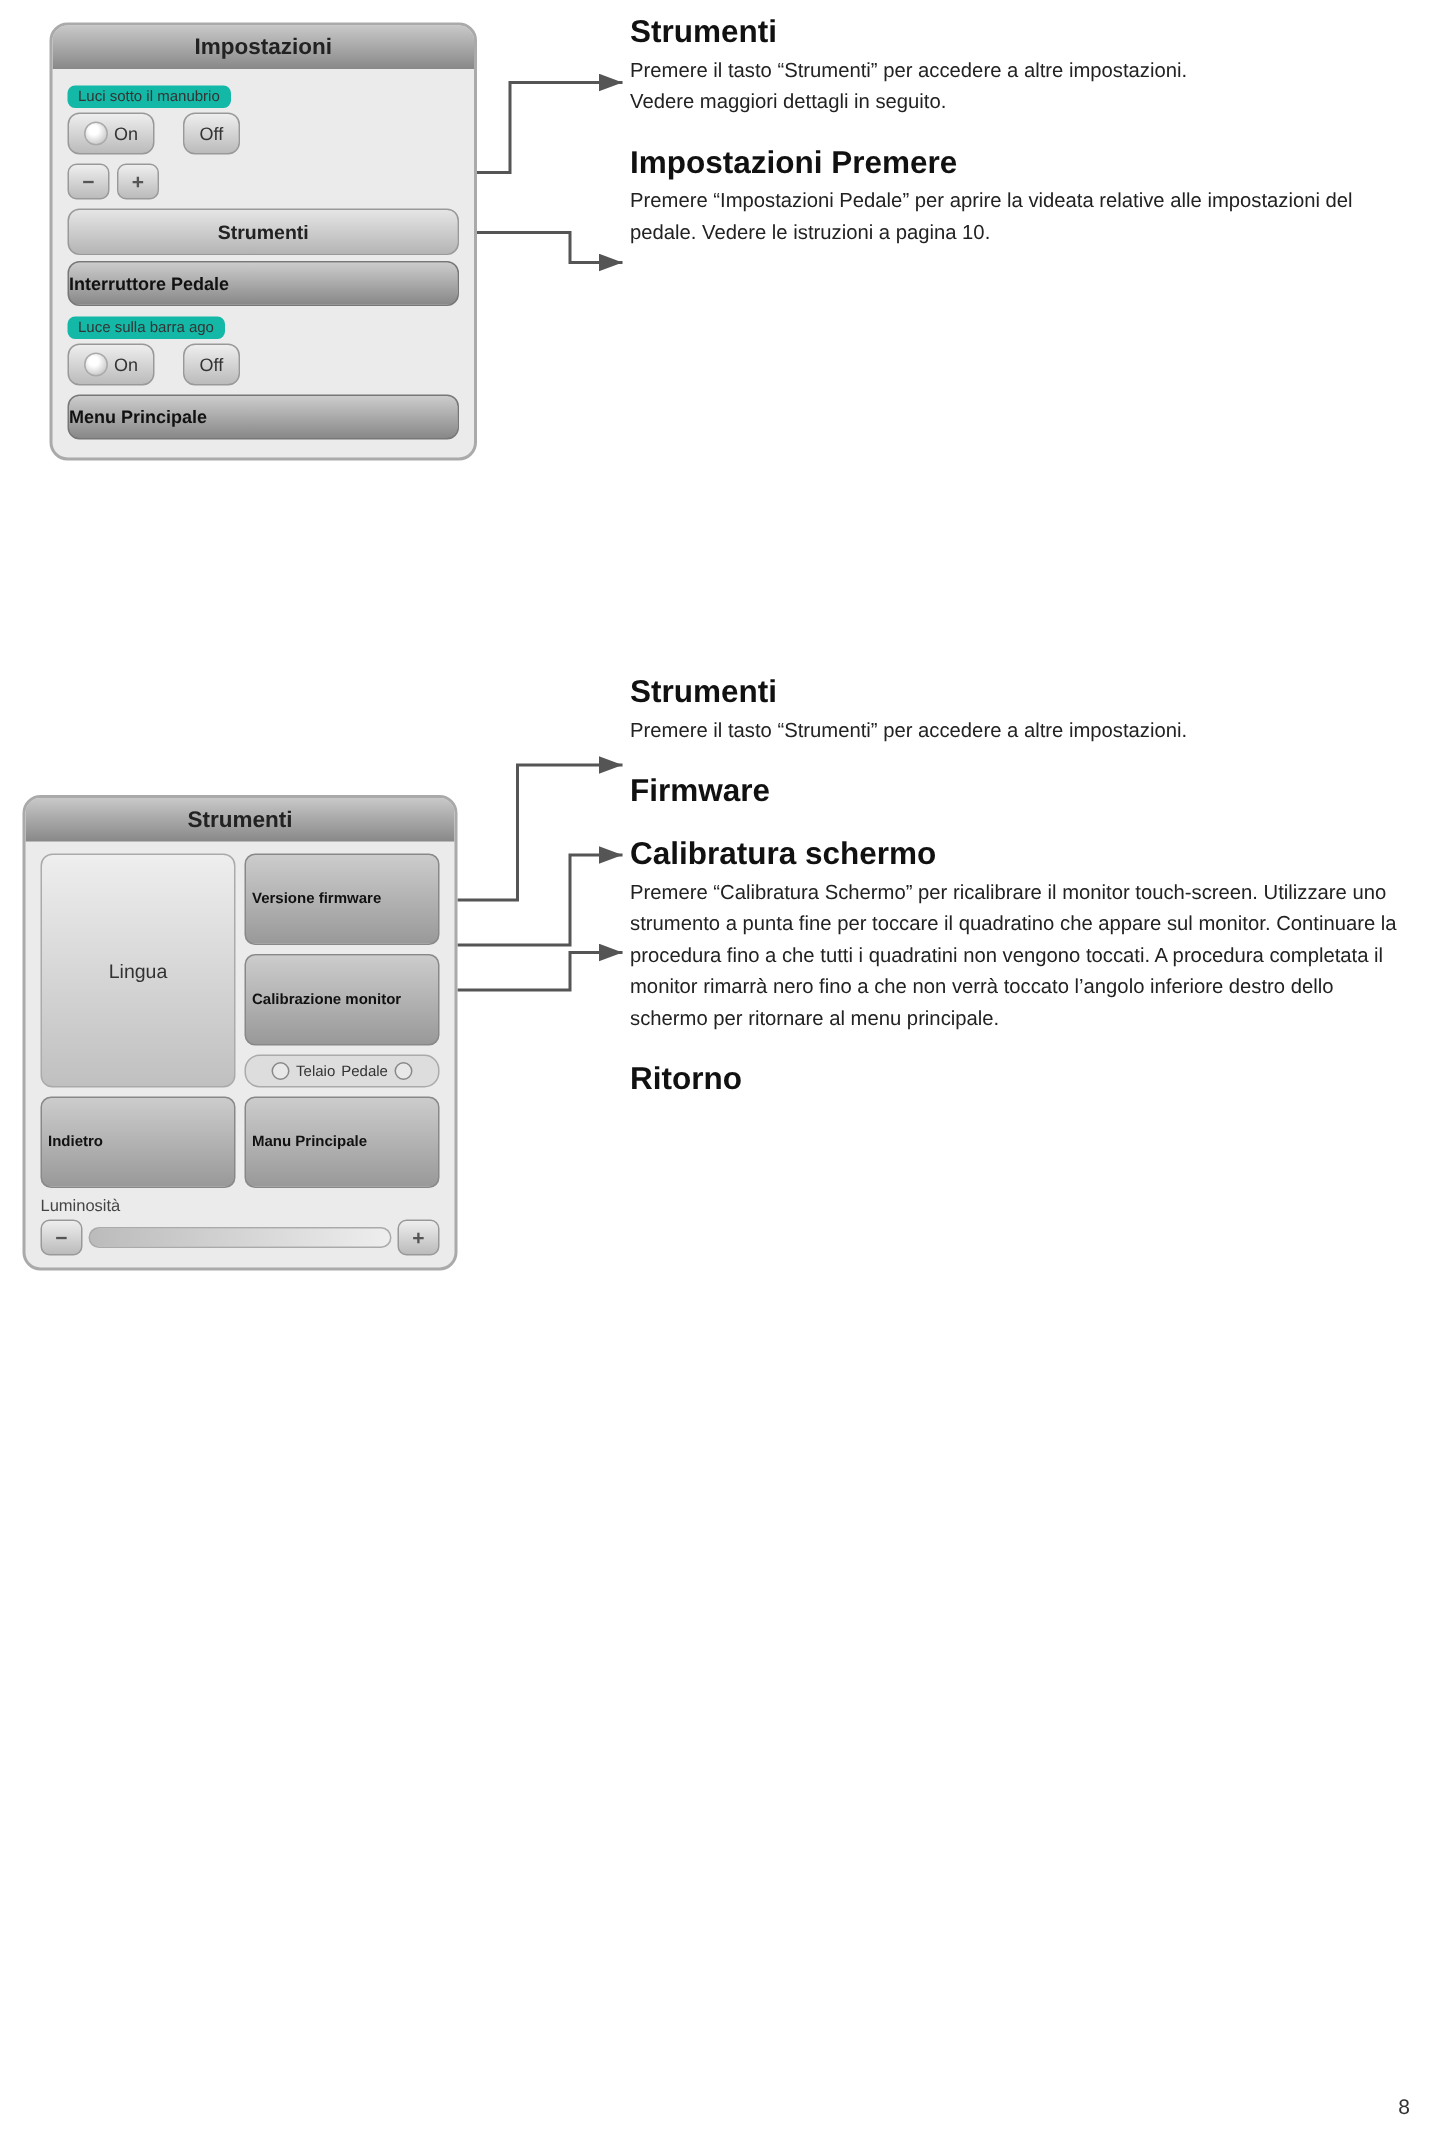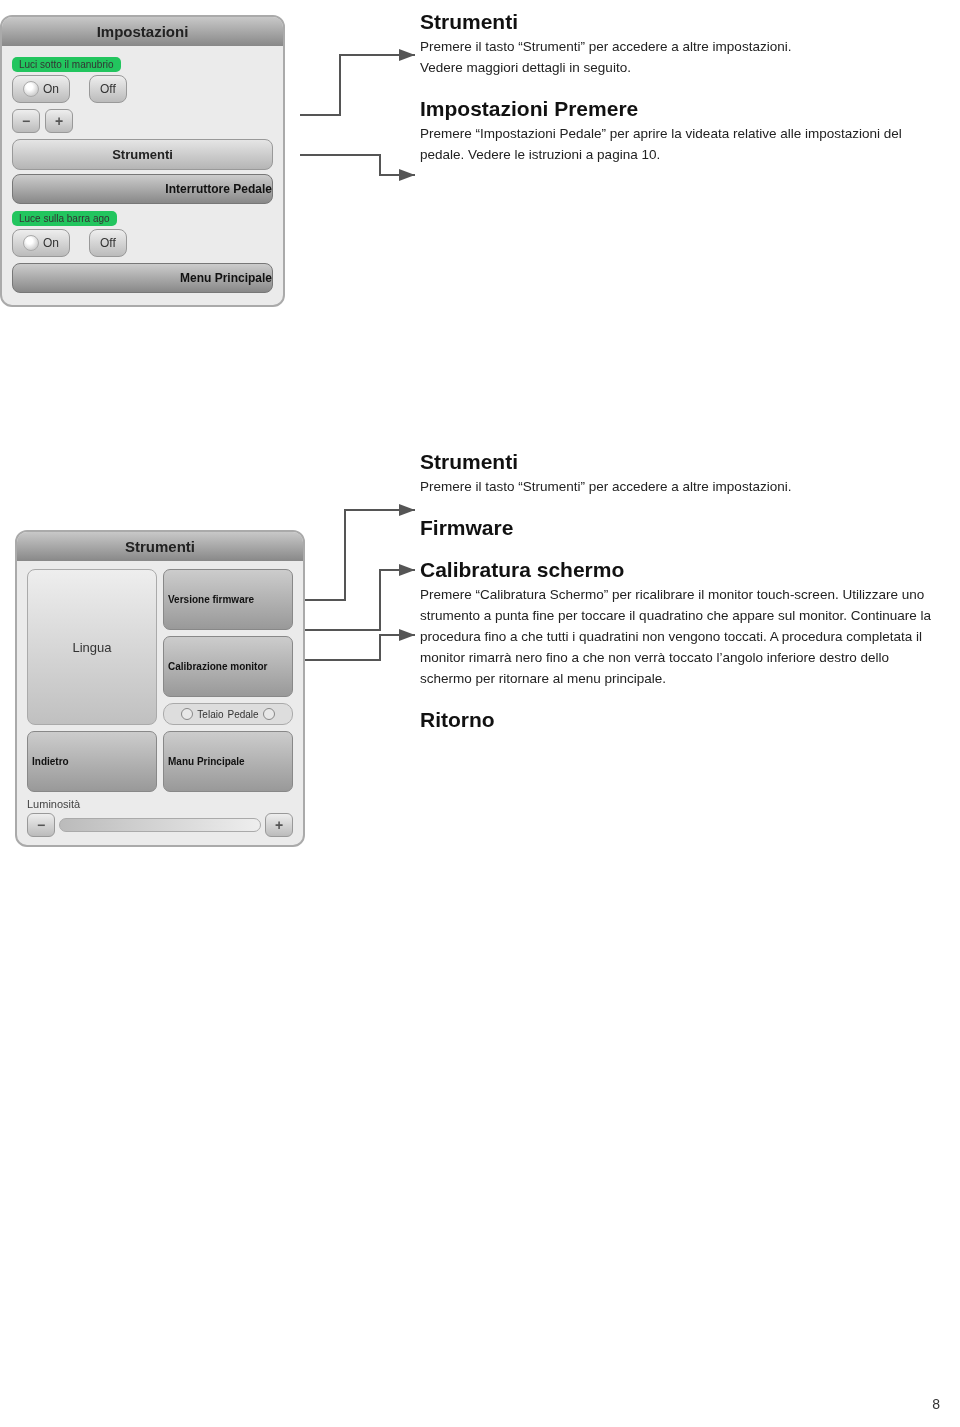--- a/index.html
+++ b/index.html
@@ -25,21 +25,21 @@
     .full-layout {
       position: relative;
       width: 960px;
       min-height: 1427px;
     }
 
     
     .impostazioni-panel {
       position: absolute;
       top: 15px;
-      left: 0;
+      left: 33px;
       width: 285px;
     }
 
     
     .right-blocks {
       position: absolute;
       top: 10px;
       left: 420px;
       width: 520px;
     }
@@ -90,21 +90,21 @@
     .imp-panel-body {
       padding: 8px 10px;
     }
 
     .section-row {
       margin-bottom: 6px;
     }
 
     .section-tag {
       display: inline-block;
-      background: #22c55e;
+      background: #14b8a6;
       border-radius: 5px;
       font-size: 10px;
       color: #333;
       padding: 2px 7px;
       margin-bottom: 3px;
     }
 
     .on-off-btns {
       display: flex;
       gap: 19px;
@@ -170,21 +170,21 @@
 
     .btn-dark-wide {
       background: linear-gradient(to bottom, #ccc, #888);
       border: 1.5px solid #777;
       border-radius: 8px;
       padding: 7px 0;
       font-size: 12px;
       font-weight: bold;
       color: #111;
       cursor: pointer;
-      text-align: right;
+      text-align: left;
       display: block;
       width: 100%;
       margin: 4px 0;
     }
 
     
     .str-panel-box {
       border: 2px solid #aaa;
       border-radius: 12px;
       background: #ebebeb;

